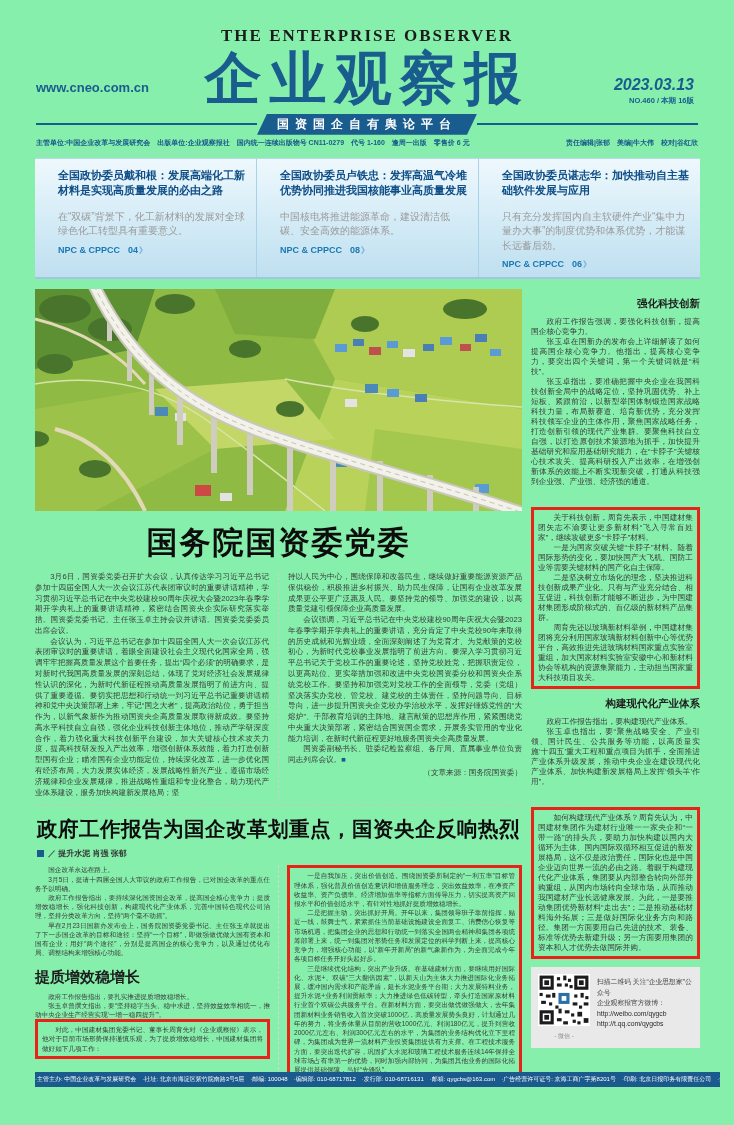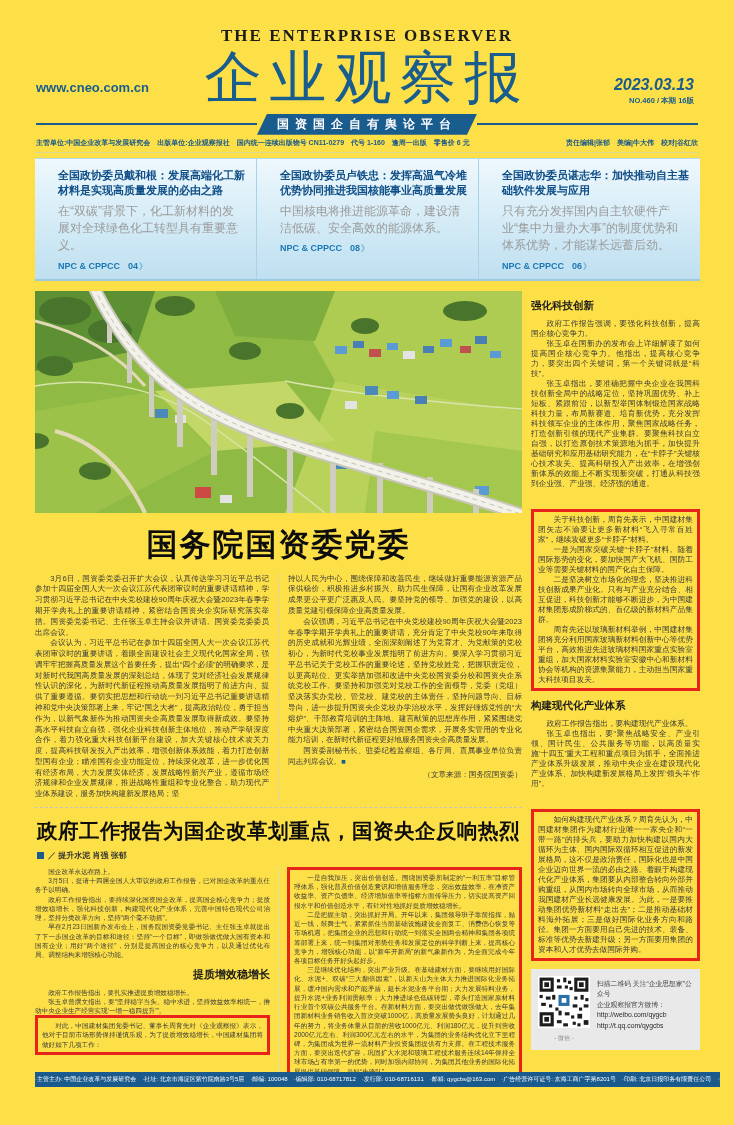--- a/index.html
+++ b/index.html
@@ -1,36 +1,36 @@
 <!DOCTYPE html>
 <html><head>
 <meta charset="utf-8">
 <style>
   * { box-sizing: border-box; margin: 0; padding: 0; }
   html,body { background:#fff; }
   .page {
     position: relative;
     width: 734px; height: 1125px;
     margin: 0 auto;
-    background: #fde047;
+    background: #86efac;
     overflow: hidden;
     font-family: "Liberation Sans", sans-serif;
     color: #3a3a3a;
   }
   
   header { position: relative; padding-top: 26px; }
   .eng-title {
     text-align: center;
     font-family: "Liberation Serif", serif;
     font-size: 17px; font-weight: bold; letter-spacing: 2px; color: #1c1c1c;
   }
   .cn-title {
     text-align: center;
     font-family: "DejaVu Serif", serif;
-    font-size: 57px; font-weight: normal; color: #195c8e;
+    font-size: 57px; font-weight: bold; color: #195c8e;
     letter-spacing: 8px; line-height: 1.05; margin-top: 2px;
   }
   .site-url {
     position: absolute; left: 36px; top: 80px;
     color: #195c8e; font-weight: bold; font-size: 13px;
   }
   .date-block { position: absolute; right: 40px; top: 76px; text-align: right; color: #195c8e; }
   .date { font-size: 16px; font-weight: bold; font-style: italic; }
   .issue { font-size: 7.5px; font-weight: bold; margin-top: 2px; }
   .slogan-row { display: flex; align-items: center; margin: 6px 36px 3px 36px; }
@@ -54,21 +54,21 @@
     background: linear-gradient(180deg, #eef8fd 0%, #d3ebf6 55%, #bfdff0 100%);
     border-top: 1px solid #b7d9ea;
     border-bottom: 2px solid #9cc8e0;
   }
   .teaser { flex: 1; padding: 9px 11px 7px 23px; }
   .teaser + .teaser { border-left: 1px solid #a9d2e8; }
   .teaser-title {
     color: #0f4e86; font-weight: bold; font-size: 11px; line-height: 1.35;
     font-family: "Liberation Serif", serif;
   }
-  .teaser-desc { color: #9a9a9a; font-size: 12px; line-height: 1.45; margin-top: 5px; }
+  .teaser-desc { color: #9a9a9a; font-size: 10px; line-height: 1.45; margin-top: 12px; }
   .teaser-link { color: #1a78b4; font-weight: bold; font-size: 9px; margin-top: 6px; cursor: pointer; }
   .teaser-link .pg { margin-left: 8px; }
   .teaser-link .arr { color: #7fb6d9; margin-left: 1px; font-size: 8px; }
   
   .content { display: flex; gap: 9px; margin: 0 34px 0 35px; }
   .main-col { width: 487px; flex: none; }
   .sidebar { flex: 1; min-width: 0; }
   
   .photo { width: 487px; height: 222px; display: block; }
   .lead-headline {
@@ -91,24 +91,24 @@
   .h2-headline {
     font-family: "Liberation Serif", serif; font-size: 20.5px; font-weight: bold;
     text-align: center; color: #0d0d0d; margin: 9px 0 5px 0; letter-spacing: 0.5px;
   }
   .byline { display: flex; align-items: center; gap: 4px; font-size: 8px; font-weight: bold; color: #333; margin: 2px 0 6px 2px; }
   .byline-sq { width: 7px; height: 7px; background: #1a5a8c; flex: none; }
   .second-cols { display: flex; }
   .second-col { flex: 1; font-size: 6.6px; line-height: 1.4; text-align: justify; color: #3a3a3a; }
   .second-col.first { border-right: 1px dashed #d5d5d5; padding-right: 8px; }
   .second-col.second { padding-left: 8px; }
-  .section-head { text-align: right; font-weight: bold; font-size: 11px; color: #1c1c1c; margin: 8px 0 5px 0; }
+  .section-head { text-align: left; font-weight: bold; font-size: 15px; color: #1c1c1c; margin: 8px 0 5px 0; }
   .hl-box { border: 3px solid #e8231a; padding: 3px 4px; }
   
-  .side-head { text-align: left; font-weight: bold; font-size: 10.5px; color: #1c1c1c; margin: 8px 0 6px 0; }
+  .side-head { text-align: right; font-weight: bold; font-size: 10.5px; color: #1c1c1c; margin: 8px 0 6px 0; }
   .side-text { font-size: 7.7px; line-height: 1.3; text-align: justify; color: #3a3a3a; }
   .sidebar .hl-box { margin: 20px 0 5px 0; }
   .qr-box { background: #e9e9e9; margin-top: 8px; padding: 7px; display: flex; gap: 7px; align-items: flex-start; }
   .qr-left { flex: none; text-align: center; }
   .qr-caption { font-size: 6px; color: #888; margin-top: 2px; }
   .qr-text { font-size: 6.8px; color: #444; line-height: 1.55; padding-top: 3px; }
   .qr-url { color: #2a2a2a; cursor: pointer; }
   
   .footer-bar {
     position: absolute; left: 35px; right: 14px; bottom: 38px;

